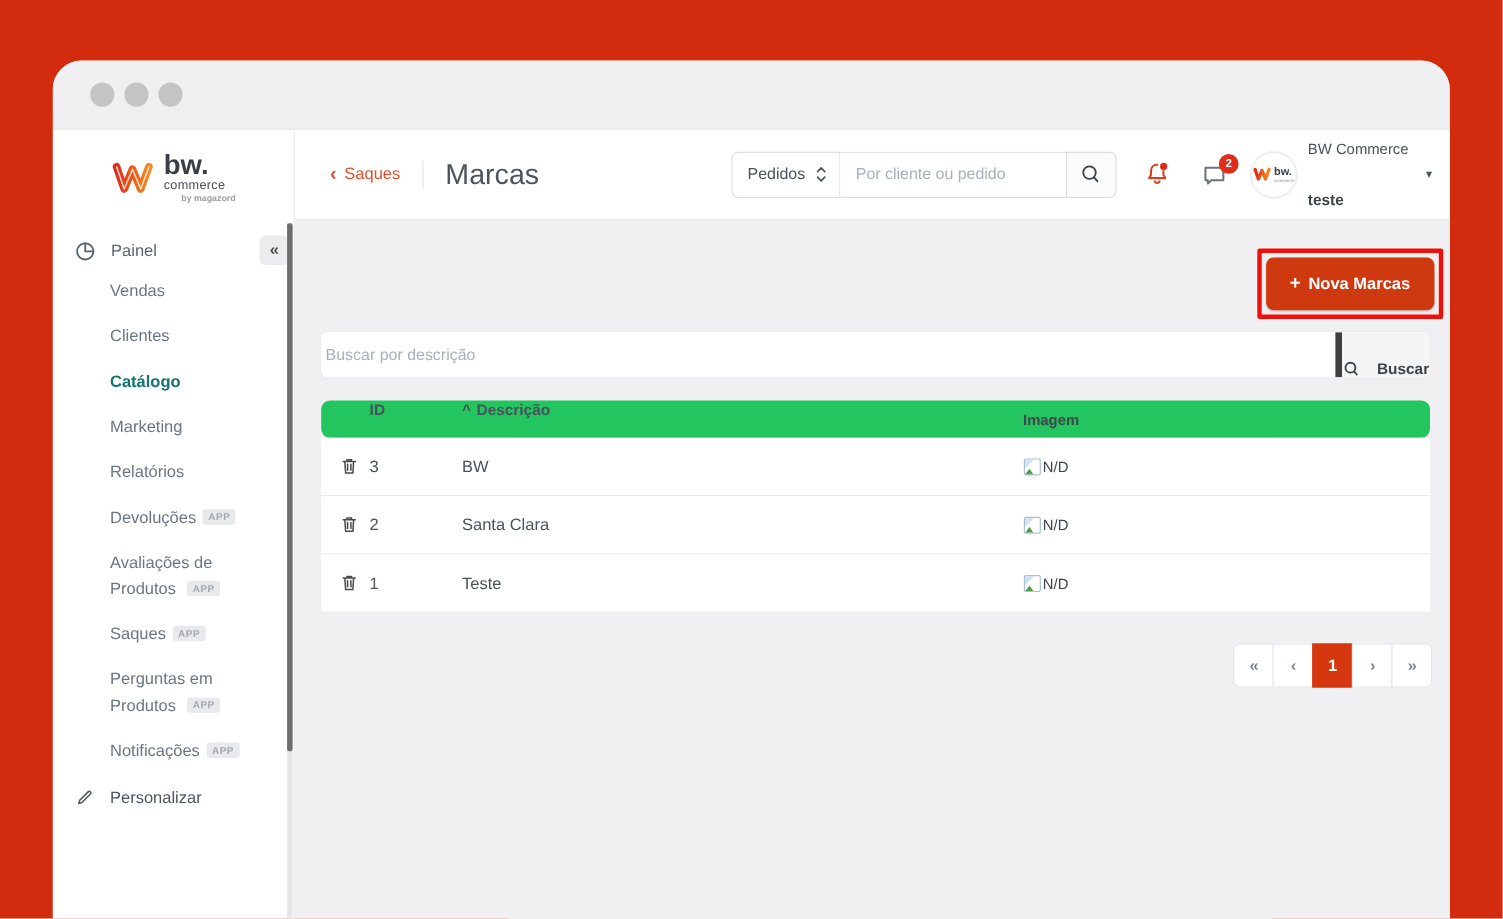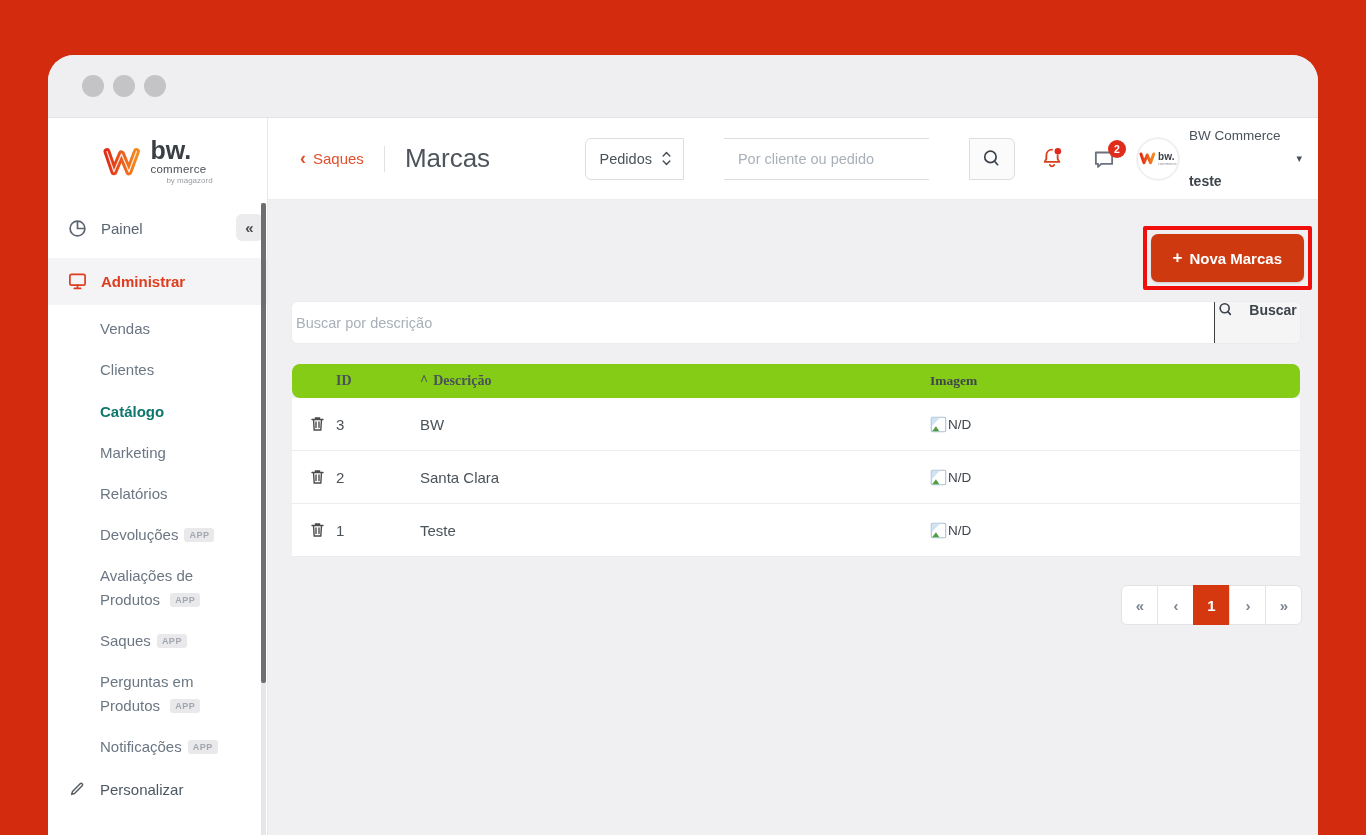--- a/index.html
+++ b/index.html
@@ -21,21 +21,21 @@
 
   
   .app { position:relative; display:flex; height:717px; background:#f0f0f2; }
 
   
   .sidebar { position:relative; width:220px; background:#ffffff; border-right:1px solid #e7e7e9; flex:0 0 auto; }
   .logo-area { height:87px; display:flex; align-items:center; justify-content:center; gap:8px; }
   .logo-text { display:flex; flex-direction:column; line-height:1; }
   .logo-main { font-size:25px; font-weight:800; color:#3a3f45; }
   .logo-sub { font-size:11.5px; color:#4a4f55; margin-top:1px; letter-spacing:.3px; }
-  .logo-byline { font-size:8px; color:#9aa0a6; margin-top:2px; align-self:flex-end; font-weight:400;margin-left:16px; }
+  .logo-byline { font-size:8px; color:#9aa0a6; margin-top:2px; align-self:flex-end; font-weight:700;margin-left:16px; }
 
   .nav-item { display:flex; align-items:center; gap:14px; padding-left:20px; color:#5b6570;
               font-size:15px; cursor:pointer; }
   .nav-item svg { flex:0 0 auto; }
   .nav-painel { height:26px; margin:10px 0 0 0; }
   .nav-admin { height:47px; margin-top:17px; background:#f4f4f6; color:#dd3c1e; font-weight:700; }
   .nav-sub { padding:12px 0 0 52px; }
   .sub-item { width:152px; line-height:24px; margin-bottom:17px; font-size:15px; color:#6b7683; cursor:pointer; }
   .sub-item.active { color:#0f766e; font-weight:700;margin-top:18px; }
   .app-badge { display:inline-block; background:#e9e9eb; color:#a2a8af; font-size:9px; font-weight:700;
@@ -53,21 +53,21 @@
   
   .main { flex:1; position:relative; background:#f0f0f2; }
   .topbar { height:82px; background:#ffffff; border-bottom:1px solid #ebecee;
             display:flex; align-items:center; padding:0 16px 0 32px; }
   .back { display:flex; align-items:center; gap:7px; color:#e04f2e; font-size:15px; cursor:pointer; }
   .back-chevron { font-size:18px; line-height:1; font-weight:700; margin-top:-2px; }
   .tb-divider { width:1px; height:26px; background:#e1e1e3; margin:0 20px; }
   .page-title { font-size:26px; color:#4d545c; font-weight:500; }
   .tb-spacer { flex:1; }
 
-  .filter-group { display:flex; align-items:center; height:42px; margin-right:24px;gap:40px; }
+  .filter-group { display:flex; align-items:center; height:42px; margin-right:24px; }
   .filter-select { height:42px; display:flex; align-items:center; gap:10px; padding:0 12px 0 14px;
                    border:1px solid #dcdee0; border-radius:6px 0 0 6px; background:#fff;
                    font-size:14.5px; color:#4a525a; cursor:pointer; }
   .topbar-search { height:42px; width:205px; border:1px solid #dcdee0; border-left:none; border-right:none;
                    padding:0 14px; font-size:14.5px; color:#7f1d1d; outline:none;
                    font-family:"Liberation Sans", sans-serif; }
   .topbar-search::placeholder { color:#a9b0b8; }
   .q-btn { height:42px; width:46px; border:1px solid #dcdee0; border-radius:0 6px 6px 0; background:#fbfbfc;
            display:flex; align-items:center; justify-content:center; cursor:pointer; }
 
@@ -95,27 +95,27 @@
   .new-btn { height:48px; padding:0 22px; background:#cf390f; border:none; border-radius:7px; color:#fff;
              font-size:15px; font-weight:800; display:flex; align-items:center; cursor:pointer;
              font-family:"Liberation Sans", sans-serif; box-shadow:0 1px 2px rgba(0,0,0,.15); }
   .new-btn .plus { font-size:17px; margin-right:7px; font-weight:800; }
 
   .search-card { position:absolute; left:24px; right:18px; top:102px; height:41px; background:#fff;
                  border-radius:6px; display:flex; overflow:hidden; box-shadow:0 0 0 1px #ececee; }
   .search-card input { flex:1; border:none; outline:none; padding:0 4px; font-size:14.5px; color:#737373;
                        font-family:Liberation Sans, sans-serif; }
   .search-card input::placeholder { color:#a9b0b8; }
-  .buscar-btn { width:86px; background:#f5f5f6; border:none; border-left:1px solid #404040;
-                display:flex; align-items:flex-start; justify-content:center; gap:16px; cursor:pointer;
+  .buscar-btn { width:86px; background:#f5f5f6; border:none; border-left:6px solid #404040;
+                display:flex; align-items:flex-end; justify-content:center; gap:16px; cursor:pointer;
                 font-size:14px; font-weight:700; color:#3c434b; font-family:"Liberation Sans", sans-serif; }
 
   .table { position:absolute; left:24px; right:18px; top:164px; }
-  .thead { height:34px; background:#84cc16; border-radius:8px; display:flex; align-items:center;
-           font-size:14px; font-weight:700; color:#49515a;font-family:Liberation Serif, serif; }
+  .thead { height:34px; background:#22c55e; border-radius:8px; display:flex; 
+           font-size:14px; font-weight:700; color:#49515a; }
   .trow { height:53px; background:#fff; border-bottom:1px solid #ececee; display:flex; align-items:center;
           font-size:15px; color:#4a525a; }
   .col-trash { width:26px; margin-left:18px; display:flex; align-items:center; }
   .col-id { width:84px; }
   .col-desc { width:510px; }
   .col-img { flex:1; display:flex; align-items:center; gap:1px; font-size:13.5px; color:#3f454c; }
   .sort-caret { font-size:14px; font-weight:700; margin-right:5px; }
   .trash-btn { background:none; border:none; cursor:pointer; display:flex; }
 
   .pagination { position:absolute; right:16px; top:385px; display:flex; }
@@ -164,27 +164,20 @@
 
       <nav>
         <div class="nav-item nav-painel">
           <svg width="19" height="19" viewBox="0 0 18 18">
             <circle cx="9" cy="9" r="7" fill="none" stroke="#5b6570" stroke-width="1.6"></circle>
             <path d="M9 2 V9 H16" fill="none" stroke="#5b6570" stroke-width="1.6"></path>
           </svg>
           <span>Painel</span>
         </div>
 
-        <div class="nav-item nav-admin">
-          <svg width="19" height="19" viewBox="0 0 18 18">
-            <rect x="1.8" y="2.2" width="14.4" height="10.2" rx="1.6" fill="none" stroke="#dd3c1e" stroke-width="1.6"></rect>
-            <path d="M9 12.4 V15 M6 15.6 H12" fill="none" stroke="#dd3c1e" stroke-width="1.6" stroke-linecap="round"></path>
-          </svg>
-          <span>Administrar</span>
-        </div>
 
         <div class="nav-sub">
           <div class="sub-item">
             <span>Vendas</span>
           </div>
           <div class="sub-item">
             <span>Clientes</span>
           </div>
           <div class="sub-item active">
             <span>Catálogo</span>

